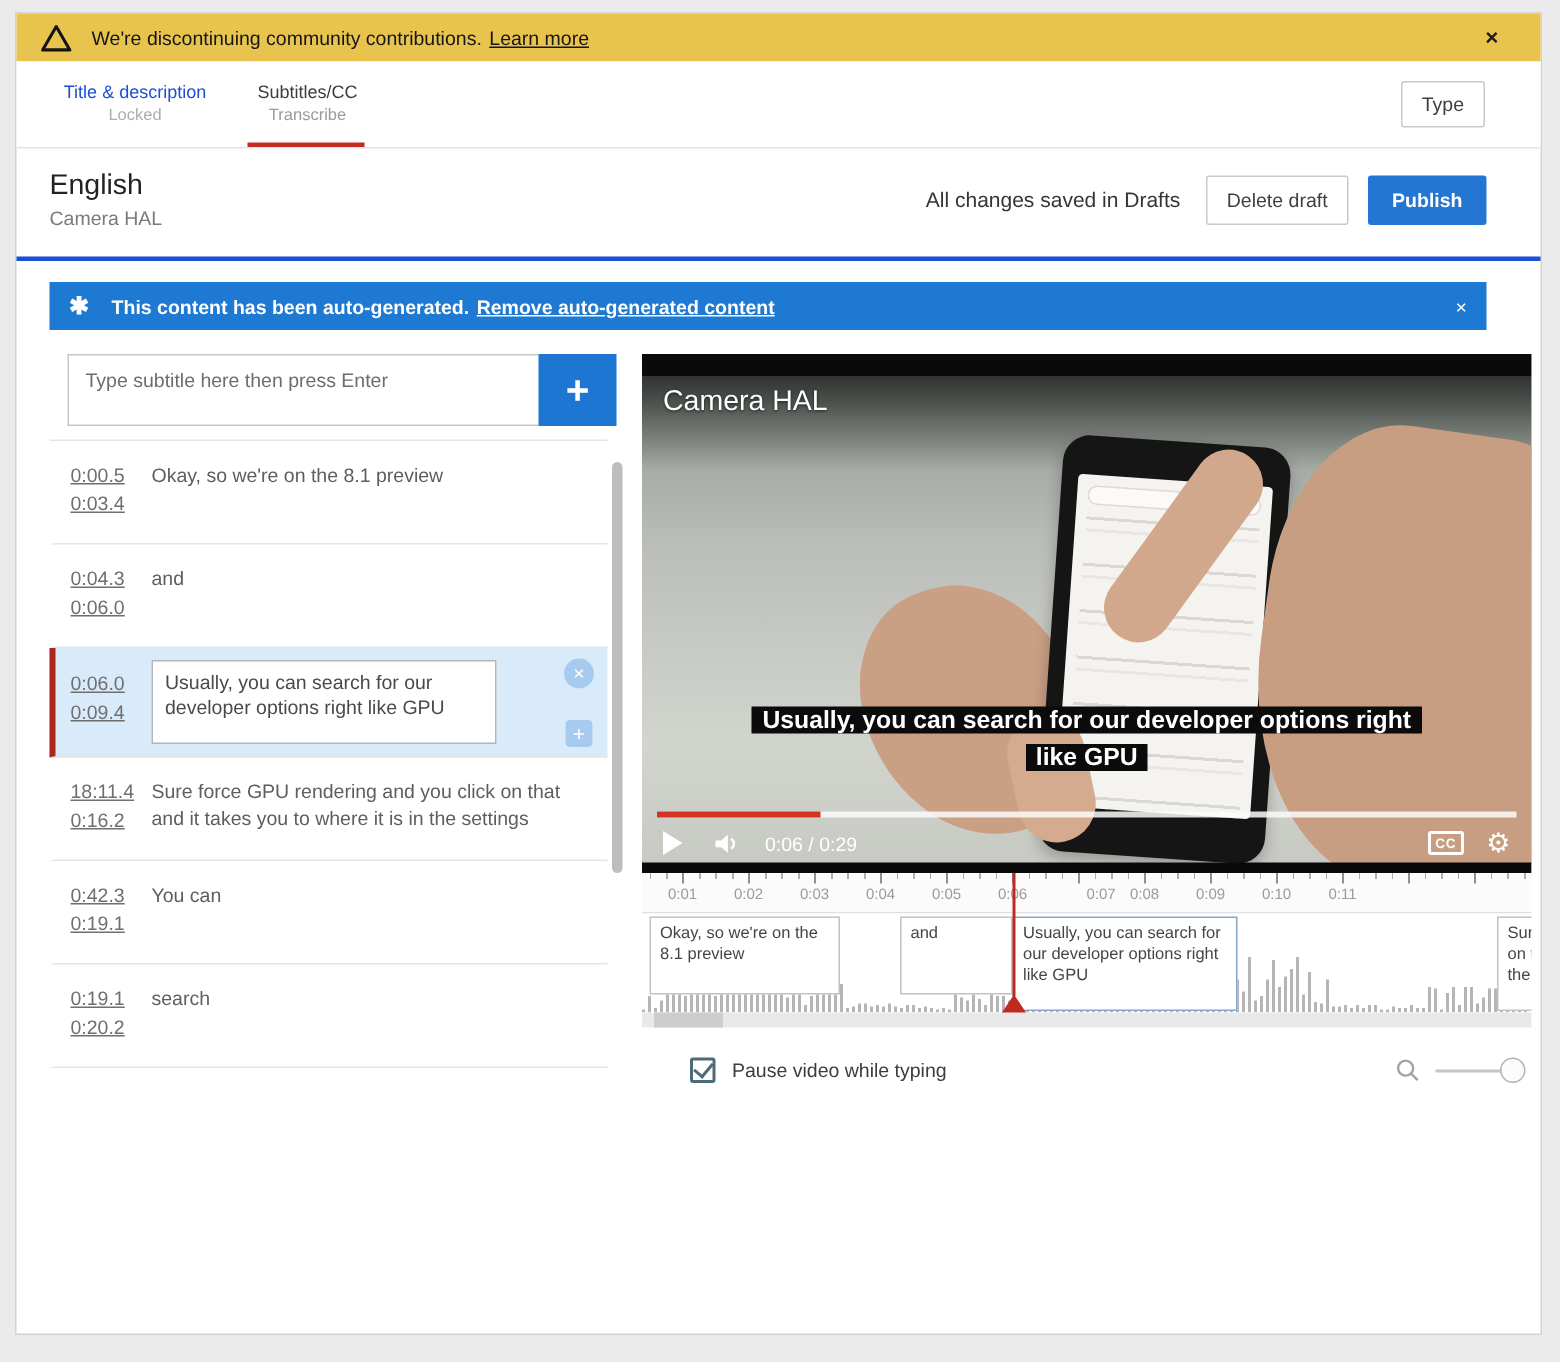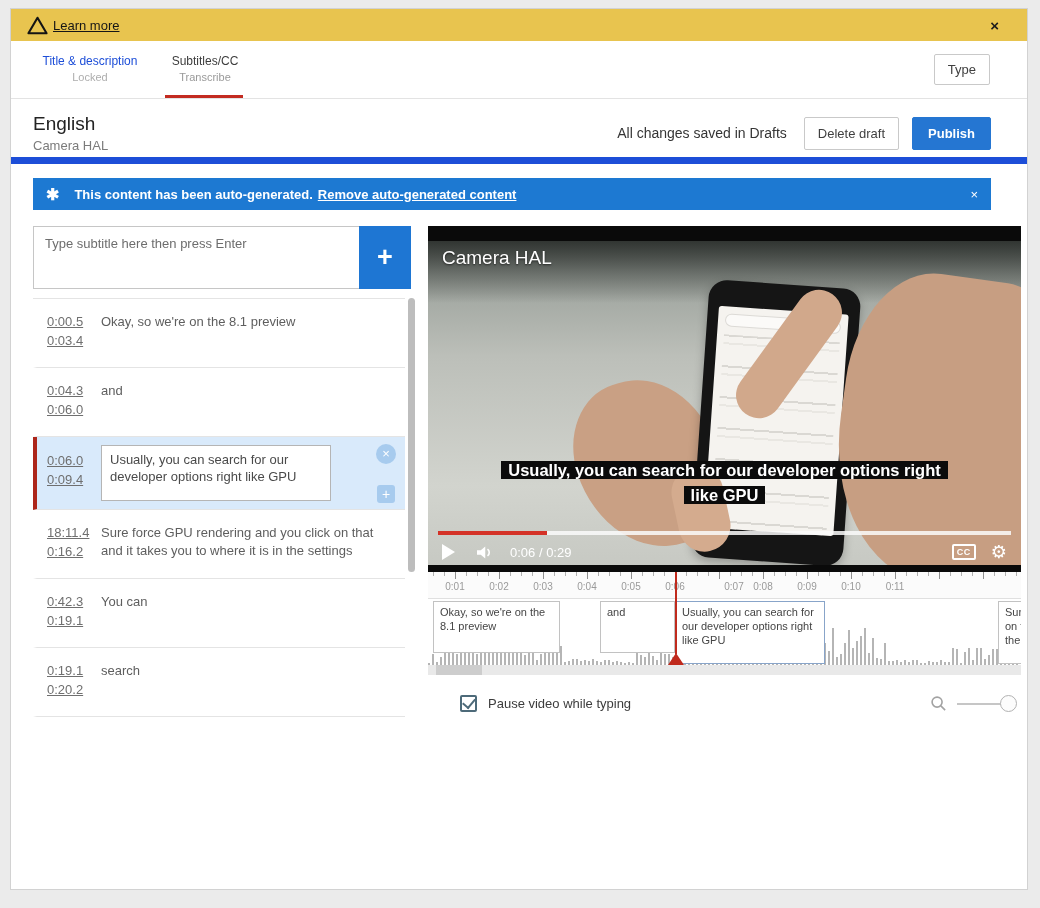--- a/index.html
+++ b/index.html
@@ -32,21 +32,21 @@
   .tab.active .t-sub { color:#9a9a9a; }
   .tab1 { left:23px; width:112px; }
   .tab2 { left:148px; width:92px; }
   .tab-underline { position:absolute; left:154px; bottom:0; width:78px; height:3px; background:#c32b21; }
   .exit-btn {
     position:absolute; right:37px; top:13px; padding:7px 13px; background:#fff;
     border:1px solid #c9c9c9; border-radius:2px; font-size:13px; color:#3f3f3f; cursor:pointer;
   }
 
   
-  .hdr { display:flex; align-items:center; padding:14px 36px 4px 22px; border-bottom:7px solid #1d4ed8; }
+  .hdr { display:flex; align-items:center; padding:14px 36px 18px 22px; border-bottom:3px solid #1d4ed8; }
   .hdr .lang { font-size:19px; font-weight:500; color:#232323; }
   .hdr .vtitle { font-size:13px; color:#7b7b7b; margin-top:3px; }
   .hdr-right { margin-left:auto; display:flex; align-items:center; gap:13px; }
   .save-status { font-size:14px; color:#353535; margin-right:4px; }
   .btn-plain {
     padding:8px 13px; background:#fff; border:1px solid #c9c9c9; border-radius:2px;
     font-size:13px; color:#3f3f3f; cursor:pointer;
   }
   .btn-publish {
     padding:8px 15px; background:#2576d2; border:1px solid #2576d2; border-radius:2px;
@@ -71,21 +71,21 @@
   }
   .actions-btn .caret { font-size:9px; color:#6f6f6f; margin-left:7px; }
   .toolrow .links { margin-left:auto; font-size:13px; }
   .toolrow .links a { color:#2d6cd0; text-decoration:none; cursor:pointer; }
   .toolrow .links .sep { color:#9a9a9a; margin:0 9px; }
 
   
   .main { display:flex; margin:16px 6px 0 22px; gap:17px; }
   .leftcol { width:380px; position:relative; }
 
-  .input-wrap { display:flex; height:63px; }
+  .input-wrap { display:flex; height:48px;margin-left:12px; }
   .sub-input {
     flex:1; border:1px solid #c6c6c6; border-right:none; resize:none; outline:none;
     padding:9px 11px; font-family:"Liberation Sans",sans-serif; font-size:13px; color:#555;
   }
   .sub-input::placeholder { color:#6d6d6d; opacity:1; }
   .add-btn {
     width:52px; background:#1e76d3; border:none; color:#fff; font-size:27px; font-weight:bold;
     display:flex; align-items:center; justify-content:center; cursor:pointer;
   }
 
@@ -190,20 +190,21 @@
 </style>
 </head>
 <body>
 
 <div class="card">
 
   <div class="warn-banner">
     <svg class="tri" viewBox="0 0 24 22">
       <path d="M12 2 L22.5 20 H1.5 Z" fill="none" stroke="#141414" stroke-width="2.4" stroke-linejoin="round"></path>
     </svg>
+    <span class="msg">We're discontinuing community contributions.</span>
     <span class="lnk">Learn more</span>
     <span class="x">×</span>
   </div>
 
   <div class="tabbar">
     <div class="tab tab1">
       <div class="t-label">Title &amp; description</div>
       <div class="t-sub">Locked</div>
     </div>
     <div class="tab tab2 active">

